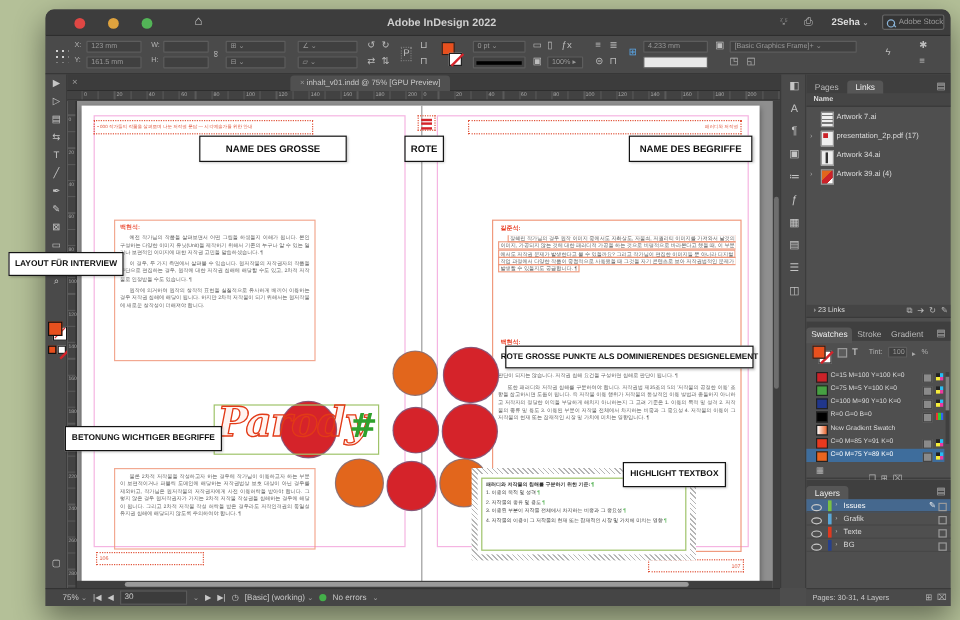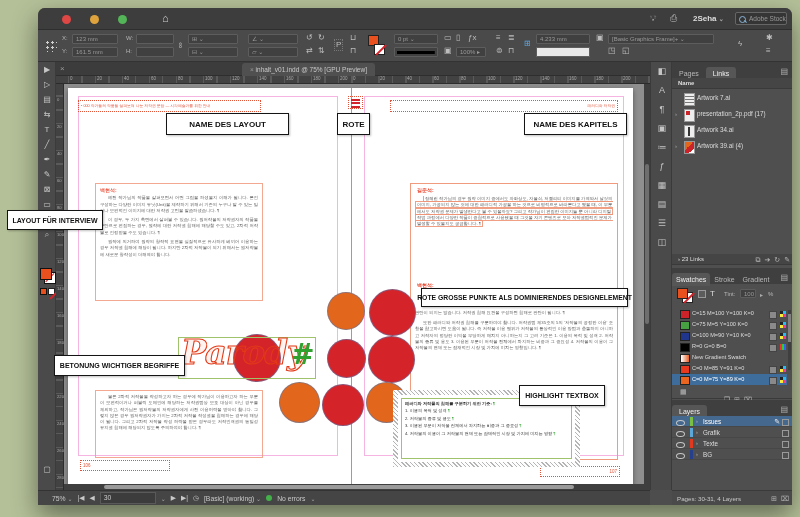--- a/index.html
+++ b/index.html
@@ -139,20 +139,21 @@
 </head>
 <body>
 
 <div id="win" class="abs">
 
   <div id="titlebar" class="abs">
     <span class="abs tl" style="left:24px;background:#df4744"></span>
     <span class="abs tl" style="left:52px;background:#dfa33e"></span>
     <span class="abs tl" style="left:80px;background:#53b557"></span>
     <span class="abs home">⌂</span>
+    <div id="title-text" class="abs">Adobe InDesign 2022</div>
     <span class="abs tb-ic" style="left:612px">💡︎</span>
     <span class="abs tb-ic" style="left:632px">⎙</span>
     <span id="user-chip" class="abs"><span>2Seha</span> <span class="chev">⌄</span></span>
     <div id="stock" class="abs">
       <span class="lens"></span>
       <span>Adobe Stock</span>
     </div>
   </div>
 
   <div id="cbar" class="abs">
@@ -509,19 +510,19 @@
     <span>▶</span>
     <span>▶|</span>
     <span>◷</span>
     <span><span>[Basic] (working)</span> <span class="chev">⌄</span></span>
     <span class="dot-green"></span>
     <span>No errors</span>
     <span class="chev">⌄</span>
   </div>
 </div>
 
-<div class="abs note" style="left:166px;top:113px;width:123px;height:22px;font-size:8px">NAME DES LAYOUT</div>
+<div class="abs note" style="left:166px;top:113px;width:123px;height:22px;font-size:8px">NAME DES GROSSE</div>
 <div class="abs note" style="left:337px;top:113px;width:33px;height:22px;font-size:8px">ROTE</div>
-<div class="abs note" style="left:524px;top:113px;width:103px;height:22px;font-size:8px">NAME DES KAPITELS</div>
+<div class="abs note" style="left:524px;top:113px;width:103px;height:22px;font-size:8px">NAME DES BEGRIFFE</div>
 <div class="abs note" style="left:7px;top:210px;width:96px;height:20px;font-size:7px">LAYOUT FÜR INTERVIEW</div>
 <div class="abs note" style="left:421px;top:288px;width:207px;height:19px;font-size:6.8px">ROTE GROSSE PUNKTE ALS DOMINIERENDES DESIGNELEMENT</div>
 <div class="abs note" style="left:54px;top:355px;width:131px;height:21px;font-size:7px">BETONUNG WICHTIGER BEGRIFFE</div>
 <div class="abs note" style="left:519px;top:385px;width:86px;height:21px;font-size:7px">HIGHLIGHT TEXTBOX</div>
 
 </body></html>

